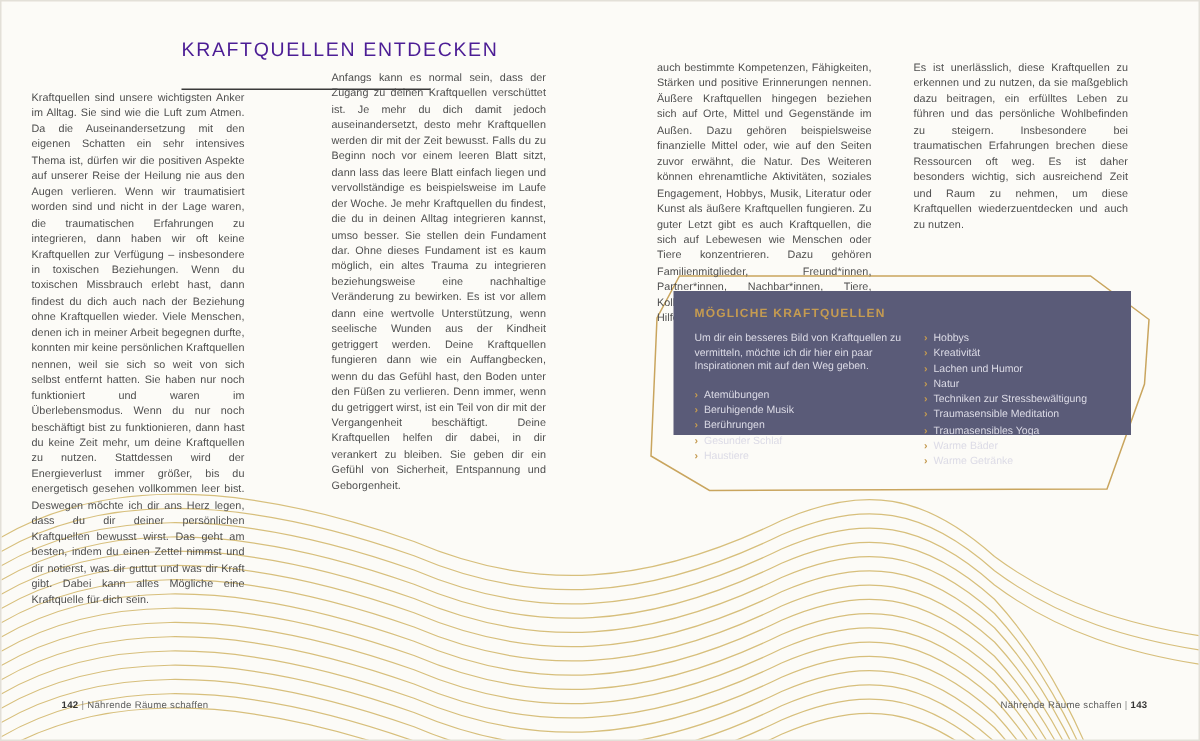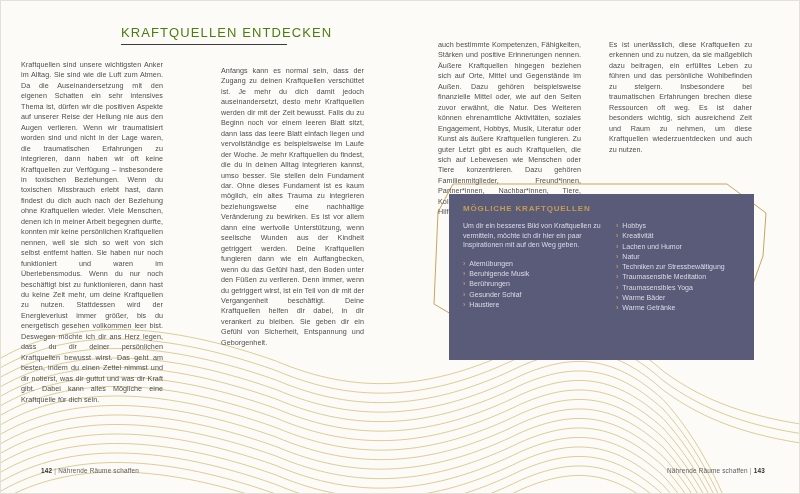--- a/index.html
+++ b/index.html
@@ -27,48 +27,48 @@
   
   .chapter-title {
     position: absolute;
     left: 120px; top: 24px;
     width: 166px;
     z-index: 3;
     text-align: right;
     font-size: 13px;
     font-weight: 500;
     letter-spacing: 1.1px;
-    color: #4d7c0f;
-    padding-bottom: 4px;
+    color: #4c1d95;
+    padding-bottom: 19px;
     border-bottom: 1.5px solid #3a3a3a;
     white-space: nowrap;
   }
 
   
   .col {
     position: absolute;
     z-index: 3;
     font-size: 7.2px;
     line-height: 10.45px;
     color: var(--body-text, #4e4e4e);
     text-align: justify;
     letter-spacing: 0.05px;
   }
   .col p { margin: 12px; }
   .col p + p { margin-top: 10px; }
   #col-1 { left: 8px;  top: 47px; width: 166px; }
-  #col-2 { left: 208px; top: 53px; width: 167px; }
+  #col-2 { left: 208px; top: 34px; width: 167px; }
   #col-3 { left: 425px; top: 27px; width: 167px; }
   #col-4 { left: 596px; top: 27px; width: 167px; }
 
   
   .info-box {
     position: absolute;
     left: 448px; top: 193px;
-    width: 305px; height: 166px;
+    width: 305px; height: 96px;
     box-sizing: border-box;
     padding: 10px 14px 10px 14px;
     background: var(--info-box-background, #5a5b78);
     color: #dcdbe6;
     z-index: 3;
   }
   .info-box-title {
     color: var(--accent-gold, #c59b51);
     font-size: 8px;
     font-weight: bold;

